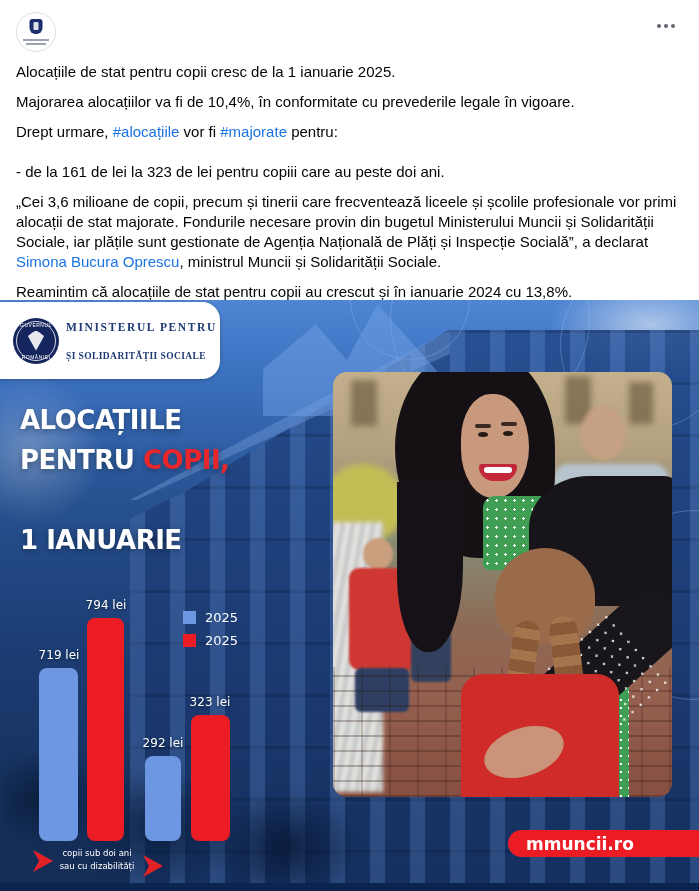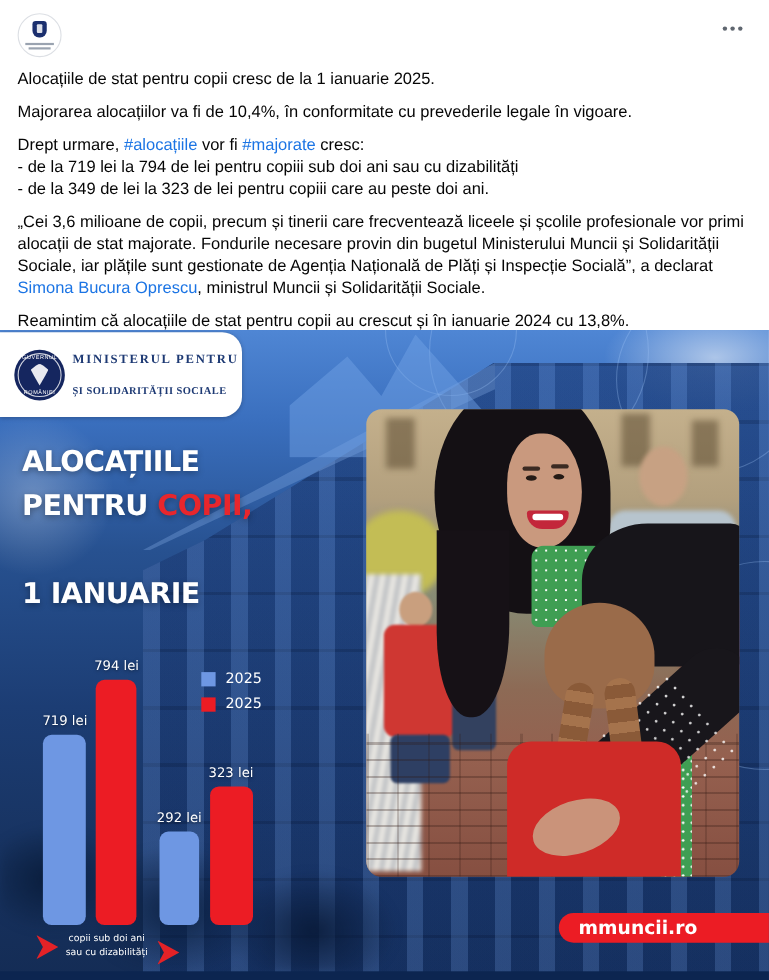--- a/index.html
+++ b/index.html
@@ -115,23 +115,23 @@
   <div class="more-btn">
       <i></i>
       <i></i>
       <i></i>
     </div>
 </div>
 
 <div class="post-body">
   <p>Alocațiile de stat pentru copii cresc de la 1 ianuarie 2025.</p>
   <p>Majorarea alocațiilor va fi de 10,4%, în conformitate cu prevederile legale în vigoare.</p>
-  <p><span>Drept urmare, </span><span class="hashtag">#alocațiile</span><span> vor fi </span><span class="hashtag">#majorate</span><span> cresc:</span><br>
-    <span>- de la 719 lei la 794 de lei pentru copiii sub doi ani sau cu dizabilități</span><br>
-    <span>- de la 349 de lei la 323 de lei pentru copiii care au peste doi ani.</span>
+  <p><span>Drept urmare, </span><span class="hashtag">#alocațiile</span><span> vor fi </span><span class="hashtag">#majorate</span><span> pentru:</span><br>
+    <br>
+    <span>- de la 161 de lei la 323 de lei pentru copiii care au peste doi ani.</span>
   </p>
   <p><span>„Cei 3,6 milioane de copii, precum și tinerii care frecventează liceele și școlile profesionale vor primi alocații de stat majorate. Fondurile necesare provin din bugetul Ministerului Muncii și Solidarității Sociale, iar plățile sunt gestionate de Agenția Națională de Plăți și Inspecție Socială”, a declarat </span><span class="profile-link">Simona Bucura Oprescu</span><span>, ministrul Muncii și Solidarității Sociale.</span></p>
   <p>Reamintim că alocațiile de stat pentru copii au crescut și în ianuarie 2024 cu 13,8%.</p>
 </div>
 
 <div class="poster">
 
   <div class="sky-cloud" style="left:540px; top:-30px; width:220px; height:110px;"></div>
   <div class="sky-cloud" style="left:-50px; top:70px; width:160px; height:160px; opacity:.5;"></div>
   <div class="building"></div>

